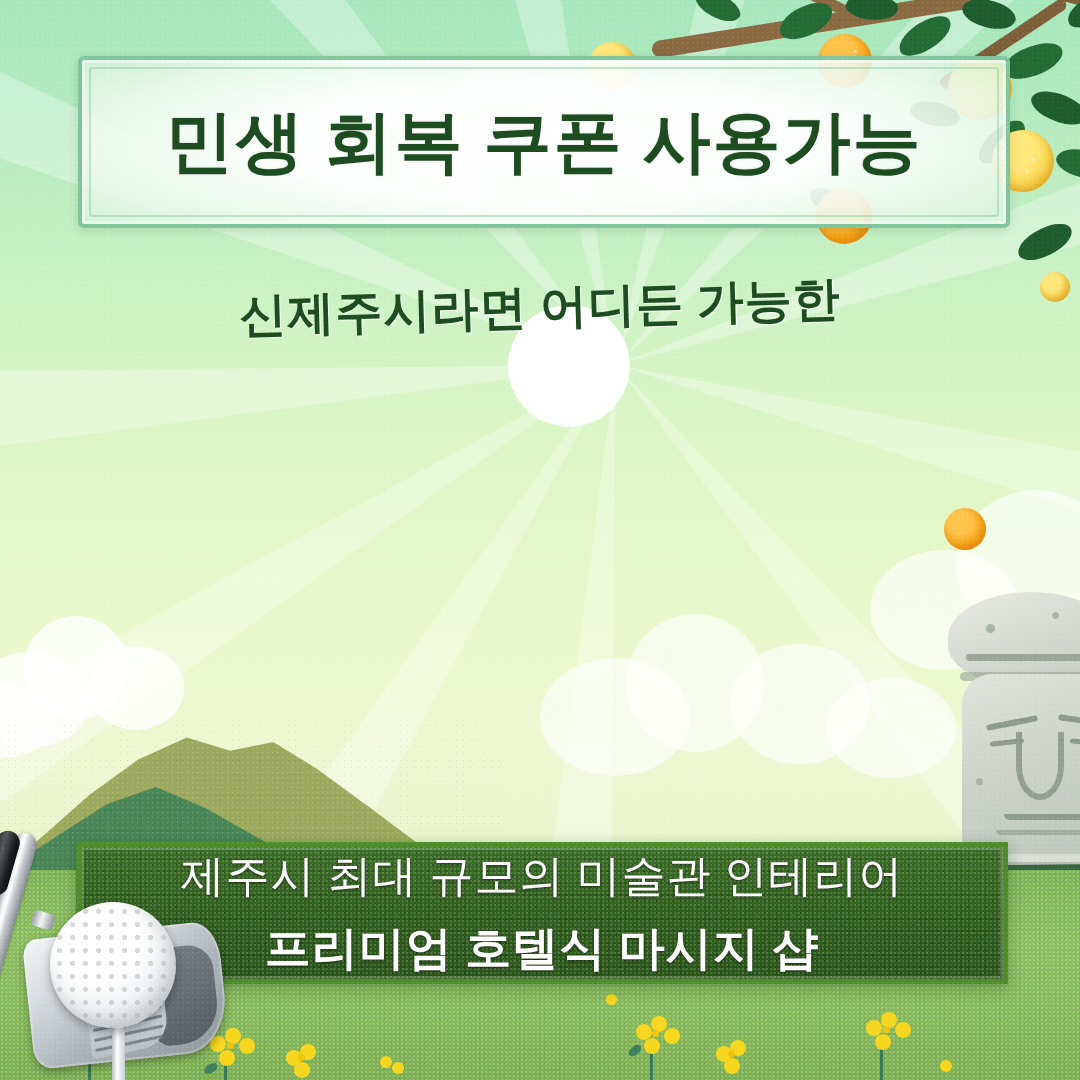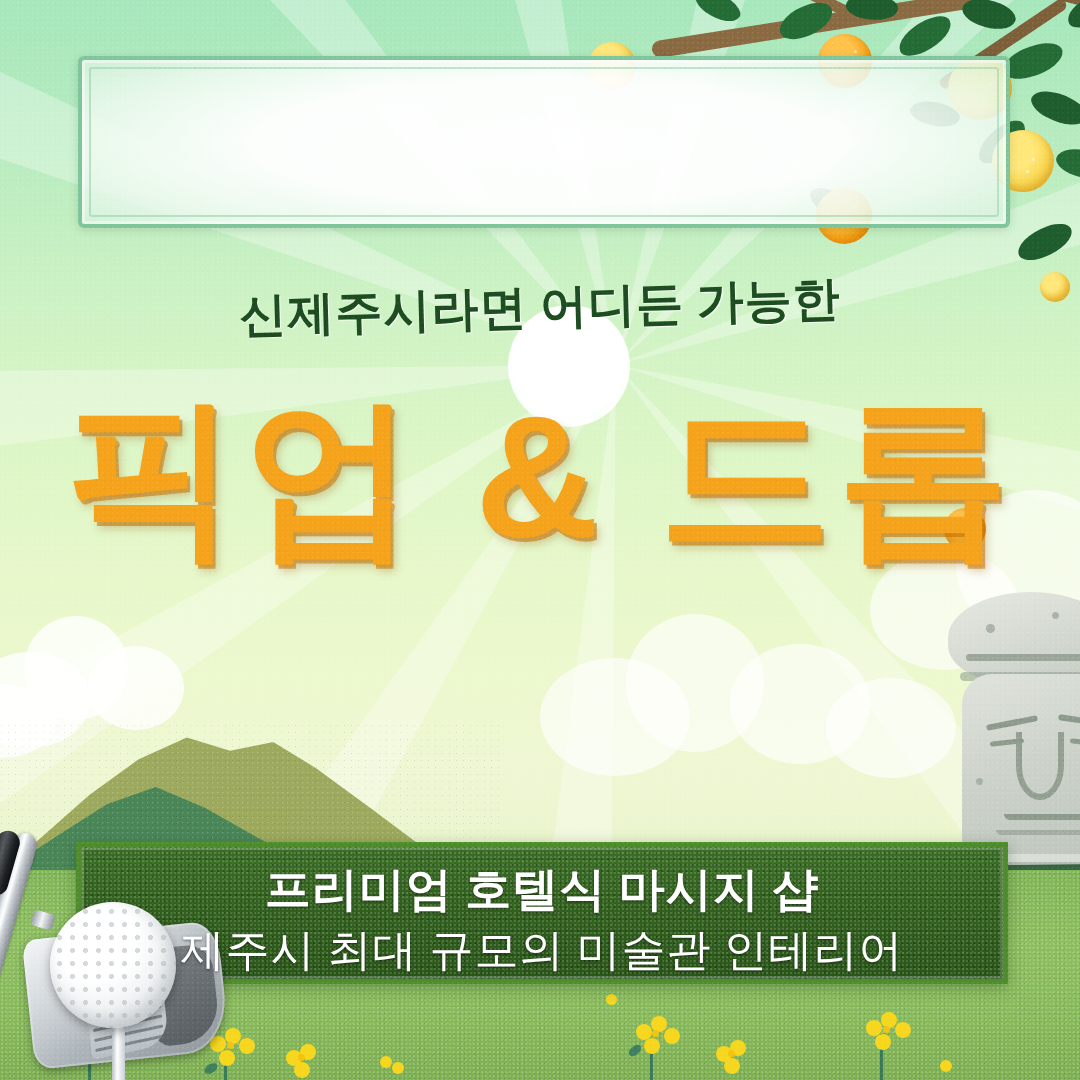--- a/index.html
+++ b/index.html
@@ -475,32 +475,32 @@
 
     <div class="fruit pale" style="left:430px; top:312px; width:30px; height:30px;"></div>
   </div>
 
   <div class="fruit" style="position:absolute; left:944px; top:508px; width:42px; height:42px;"></div>
 
   <div class="sun"></div>
 
   <div class="banner">
     <span class="inner"></span>
+    <span class="banner-text">민생 회복 쿠폰 사용가능</span>
   </div>
 
   <div class="subtitle">신제주시라면 어디든 가능한</div>
 
   <div class="headline">
-    <span class="l1">픽업 &amp; 드롭</span>
   </div>
 
   <div class="greenbox">
     <span class="gtex"></span>
+    <span class="gb-line one">제주시 최대 규모의 미술관 인테리어</span>
     <span class="gb-line two">프리미엄 호텔식 마시지 샵</span>
-    <span class="gb-line one">제주시 최대 규모의 미술관 인테리어</span>
   </div>
 
   <div class="golf">
     <span class="head"></span>
     <span class="cavity"></span>
     <span class="face">
       <i style="top:8px"></i>
         <i style="top:18px"></i>
         <i style="top:28px"></i>
         <i style="top:38px"></i>

